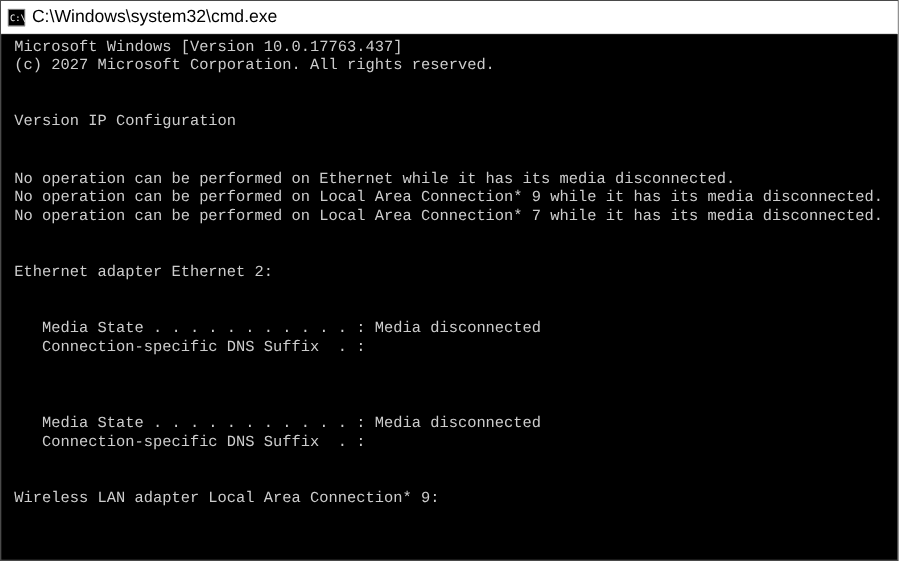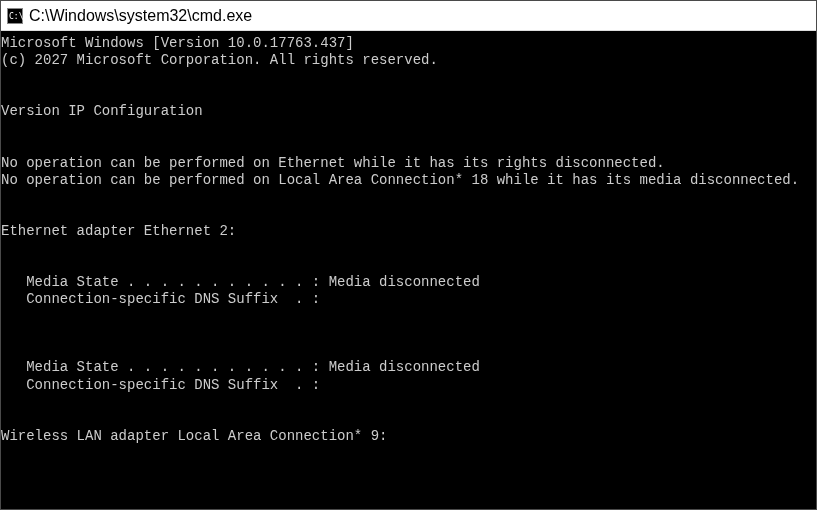--- a/index.html
+++ b/index.html
@@ -35,21 +35,21 @@
       font-size: 16px;
       color: #000;
       white-space: nowrap;
     }
     .client {
       position: relative;
       width: 100%;
       height: calc(100% - 30px);
       background: #000;
       color: #ccc;
-      padding: 4px 0;
+      padding: 4px 12px;
       font-size: 14px;
       line-height: 1.22;
       overflow: hidden;
     }
     .client pre {
       font-family: Consolas, "Courier New", monospace;
       white-space: pre;
     }
     .line { display: block; }
     .prompt-wrap { position: relative; display: inline-block; }
@@ -73,21 +73,21 @@
       </svg>
     </span>
     <span class="titlebar-text">C:\Windows\system32\cmd.exe</span>
   </div>
 
   <div class="client">
     <pre><span class="line">Microsoft Windows [Version 10.0.17763.437]</span><span class="line">(c) 2027 Microsoft Corporation. All rights reserved.</span>
 
 <span class="line">Version IP Configuration</span>
 
-<span class="line">No operation can be performed on Ethernet while it has its rights disconnected.</span><span class="line">No operation can be performed on Local Area Connection* 18 while it has its media disconnected.</span>
+<span class="line">No operation can be performed on Ethernet while it has its media disconnected.</span><span class="line">No operation can be performed on Local Area Connection* 9 while it has its media disconnected.</span><span class="line">No operation can be performed on Local Area Connection* 7 while it has its media disconnected.</span>
 
 <span class="line">Ethernet adapter Ethernet 2:</span>
 
 <span class="line">   Media State . . . . . . . . . . . : Media disconnected</span><span class="line">   Connection-specific DNS Suffix  . :</span>
 
 
 <span class="line">   Media State . . . . . . . . . . . : Media disconnected</span><span class="line">   Connection-specific DNS Suffix  . :</span>
 
 <span class="line">Wireless LAN adapter Local Area Connection* 9:</span>
 

